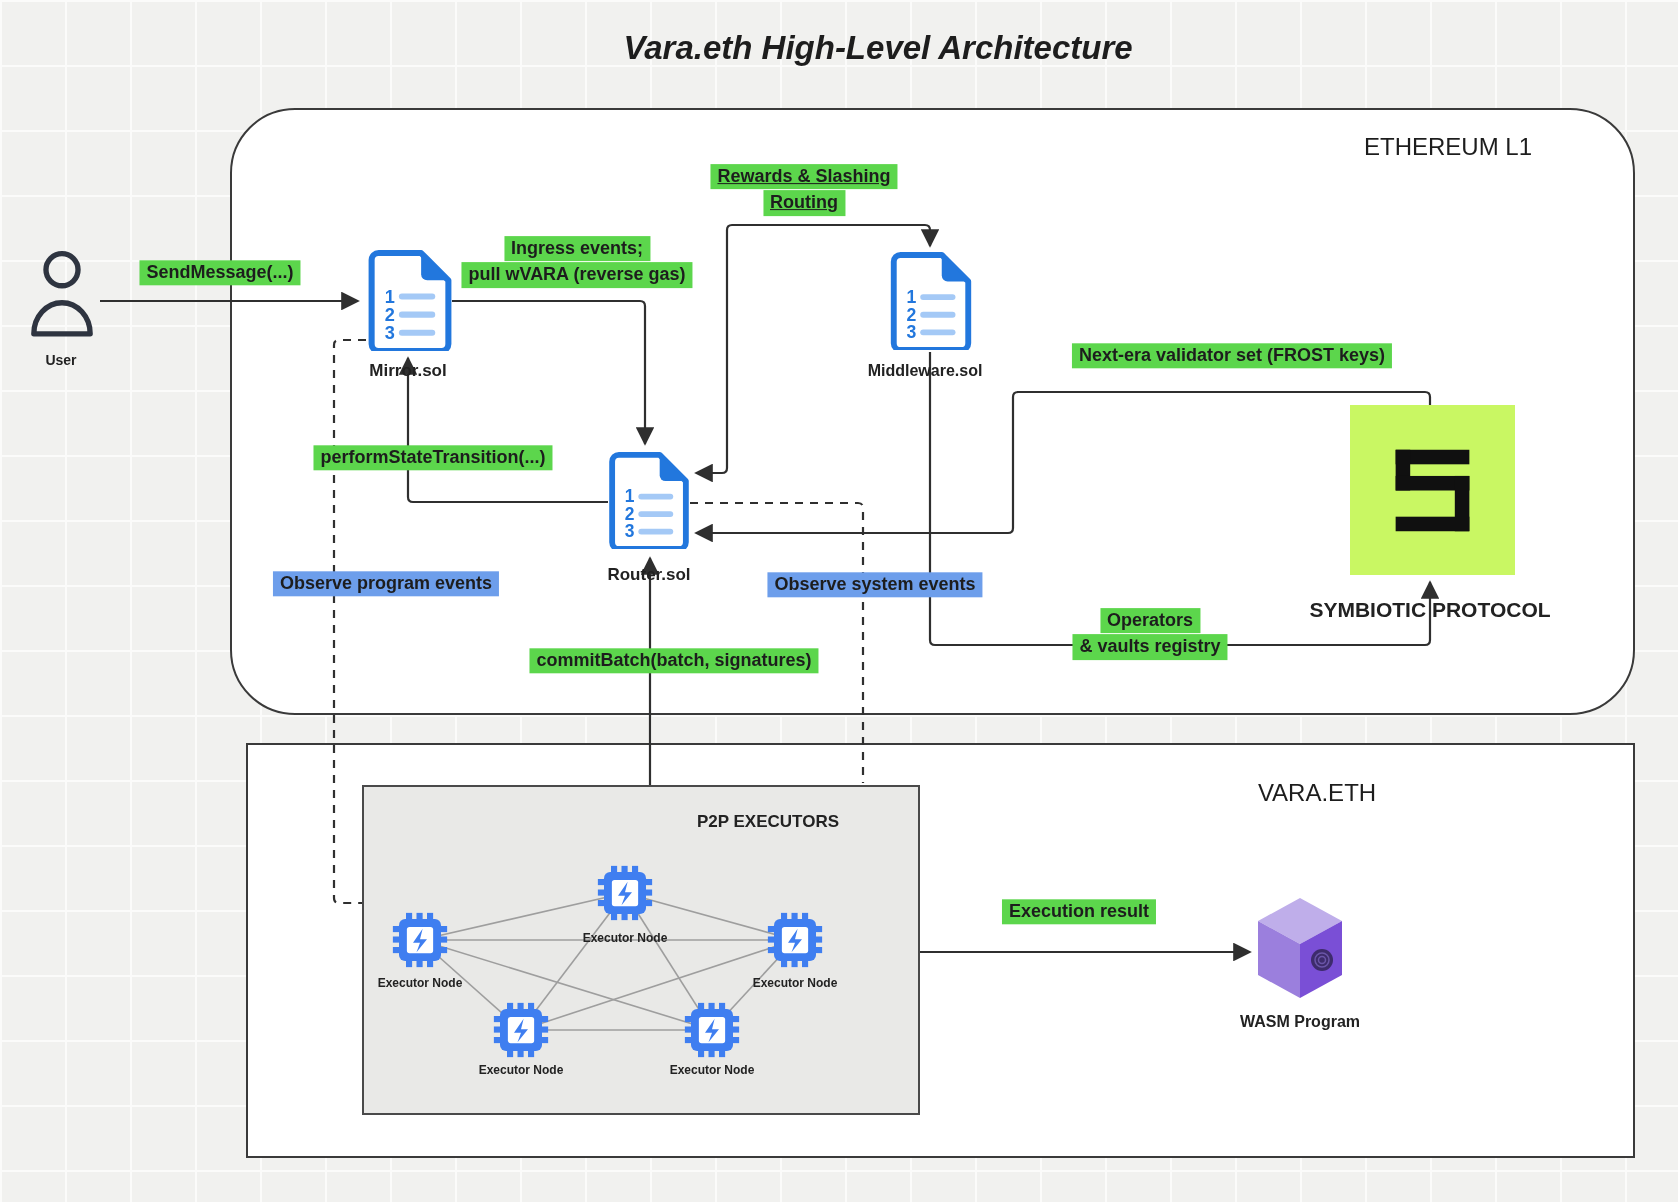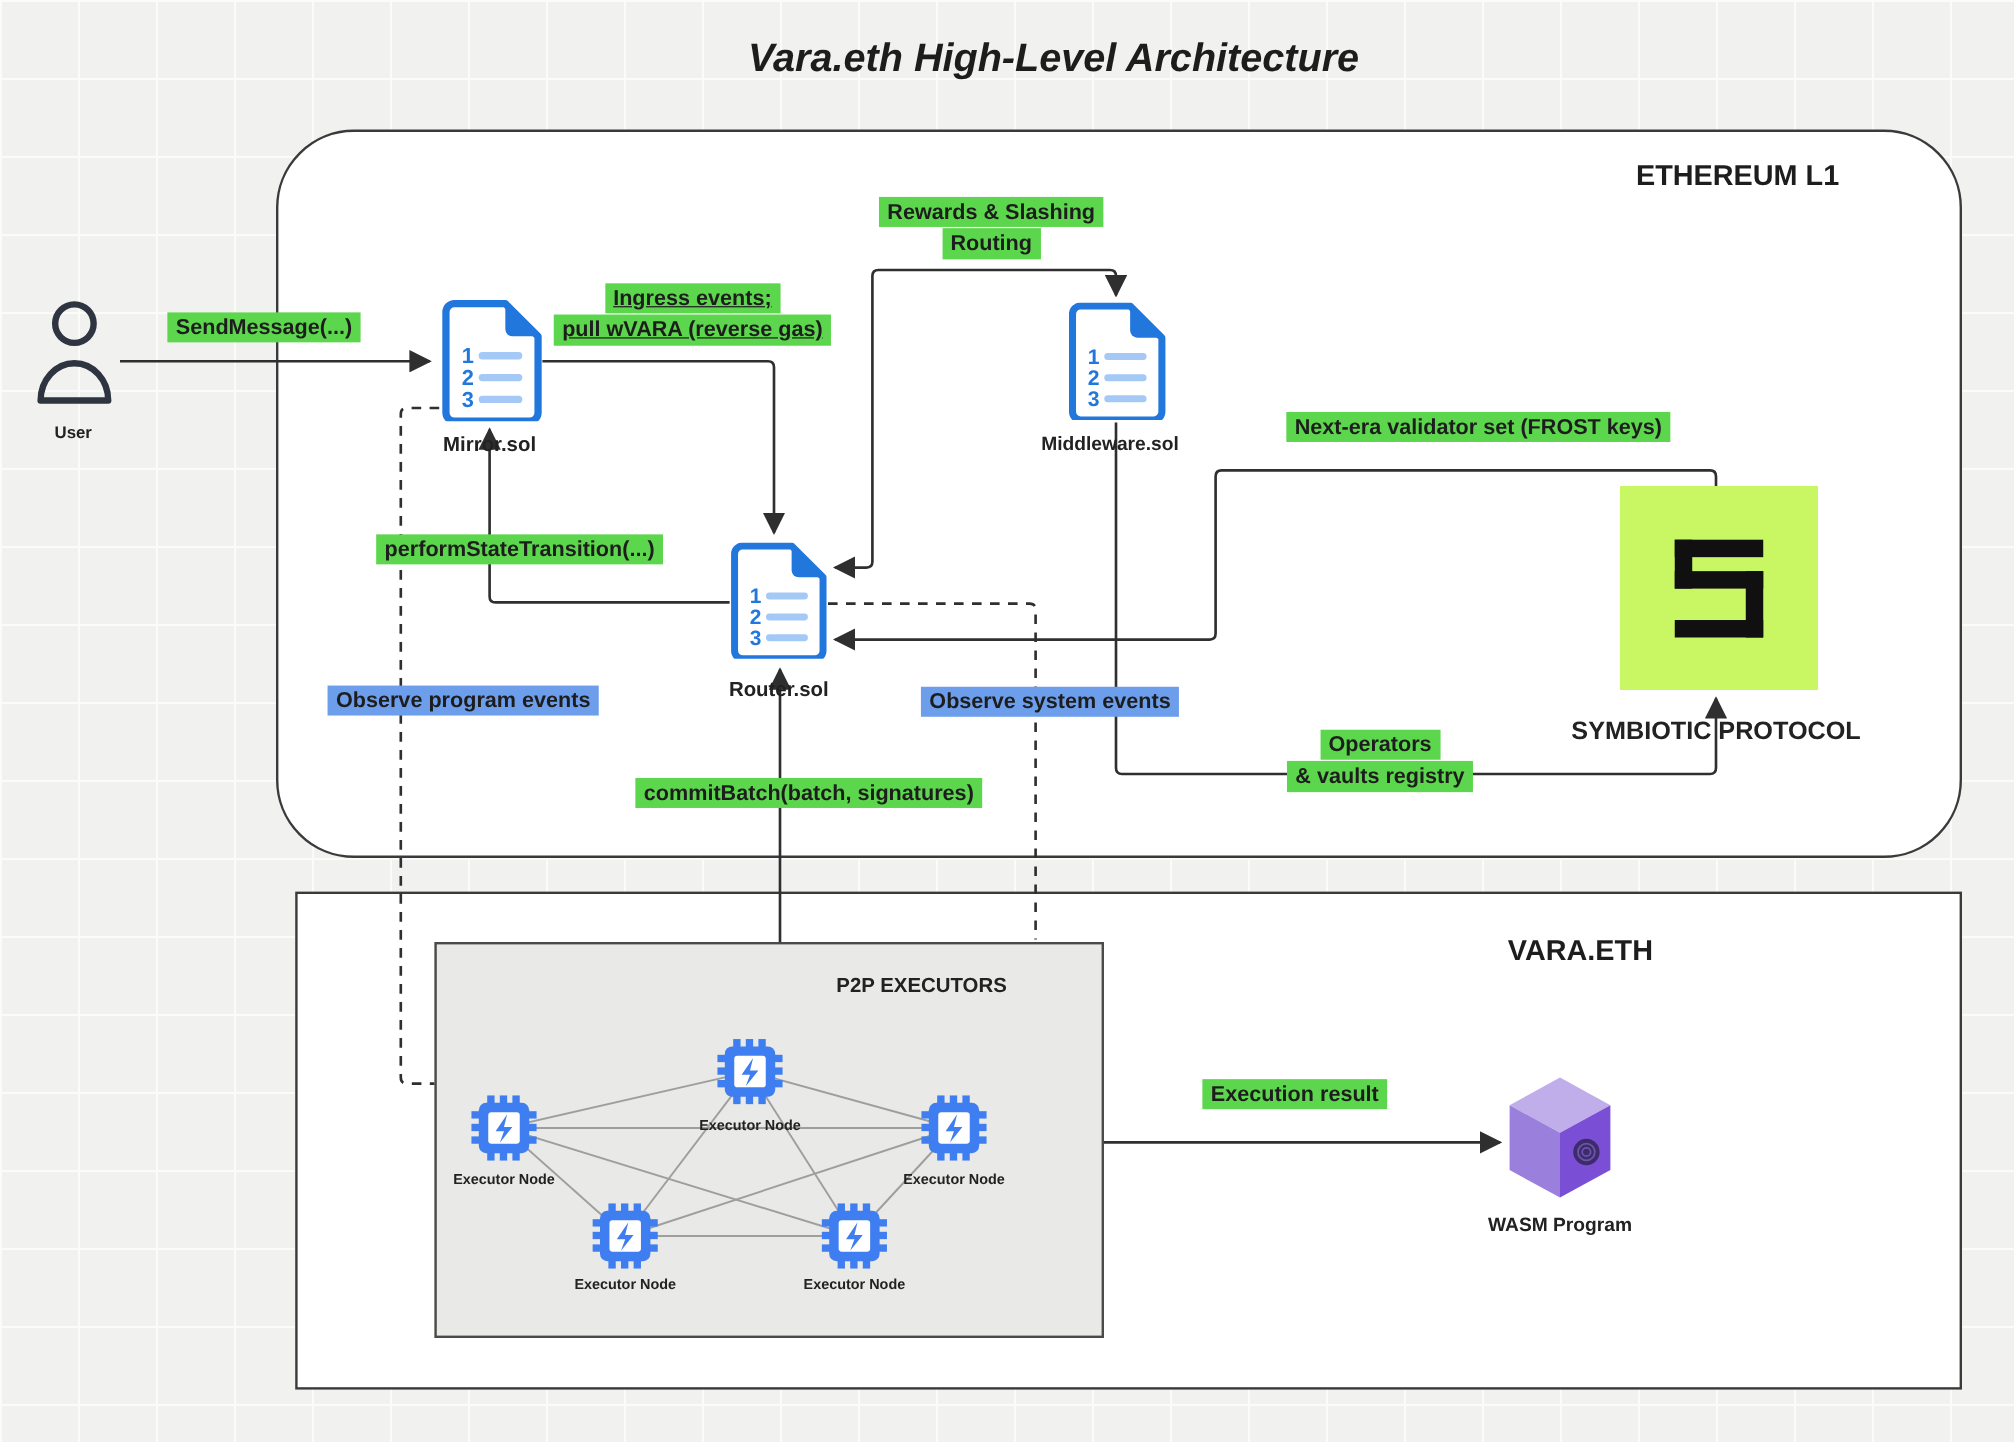--- a/index.html
+++ b/index.html
@@ -17,21 +17,21 @@
       linear-gradient(#fbfbfa 2px, transparent 2px),
       linear-gradient(90deg,#fbfbfa 2px, transparent 2px);
     background-size:65px 65px;
   }
   .title{
     position:absolute;left:878px;top:48px;transform:translate(-50%,-50%);
     font-size:33px;font-weight:bold;white-space:nowrap;z-index:6;font-style:italic;
   }
   .container{position:absolute;background:#fff;border:2px solid #3a3a3a;z-index:1}
   .container-label{
-    position:absolute;transform:translate(-50%,-50%);font-weight:bold;
+    position:absolute;transform:translate(-50%,-50%);font-weight:normal;
     font-size:24px;white-space:nowrap;z-index:6;
   }
   .p2p-box{
     position:absolute;left:362px;top:785px;width:558px;height:330px;
     background:#e9e9e7;border:2px solid #4a4a4a;z-index:2;
   }
   .wires{position:absolute;left:0;top:0;z-index:3}
   .icon{position:absolute;z-index:4}
   .node-label{
     position:absolute;transform:translate(-50%,-50%);font-weight:bold;
@@ -276,25 +276,25 @@
   <path d="M86 25 L44 48 L44 102 L86 79 Z" fill="#7a4fd6"></path>
   <circle cx="66" cy="64" r="11" fill="#332559" opacity="0.85"></circle>
   <circle cx="66" cy="64" r="7" fill="none" stroke="#6a55a8" stroke-width="1.5"></circle>
   <circle cx="66" cy="64" r="3.5" fill="none" stroke="#6a55a8" stroke-width="1.5"></circle>
 </svg>
 <div class="node-label" style="left:1300px;top:1022px;font-size:16px;">WASM Program</div>
 
 <div class="lbl g" style="left:220px;top:273px;">
   <span>SendMessage(...)</span>
 </div>
-<div class="lbl g" style="left:577px;top:262px;text-decoration:underline;">
+<div class="lbl g" style="left:577px;top:262px;">
   <span>Ingress events;</span>
   <span>pull wVARA (reverse gas)</span>
 </div>
-<div class="lbl g" style="left:826px;top:190px;">
+<div class="lbl g" style="left:804px;top:190px;text-decoration:underline;">
   <span>Rewards &amp; Slashing</span>
   <span>Routing</span>
 </div>
 <div class="lbl g" style="left:433px;top:458px;">
   <span>performStateTransition(...)</span>
 </div>
 <div class="lbl g" style="left:1232px;top:356px;">
   <span>Next-era validator set (FROST keys)</span>
 </div>
 <div class="lbl b" style="left:386px;top:584px;">

